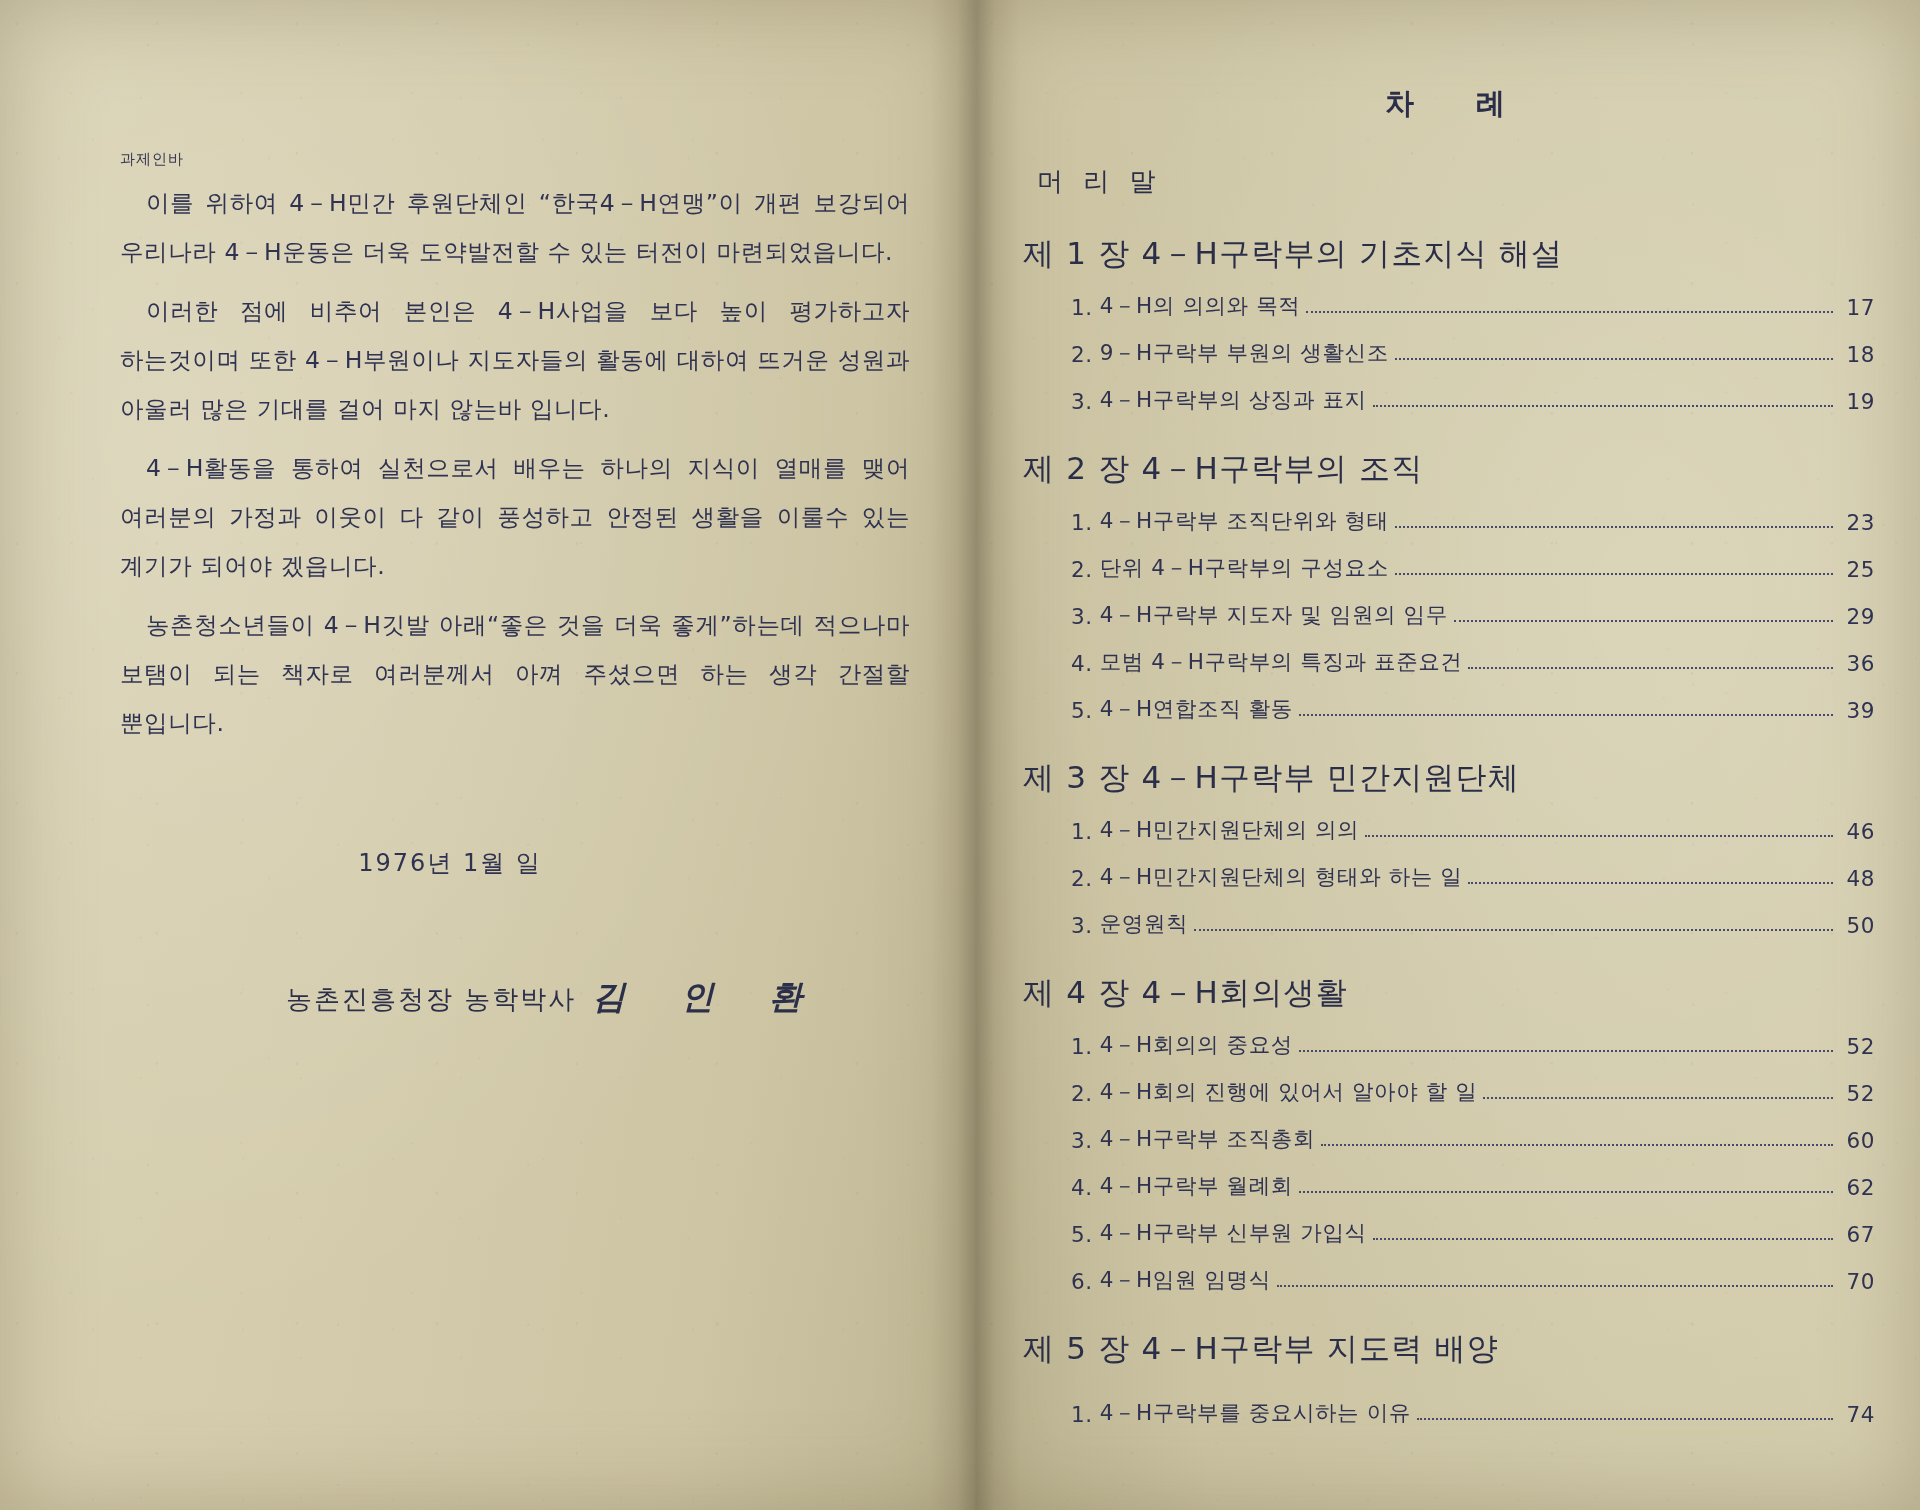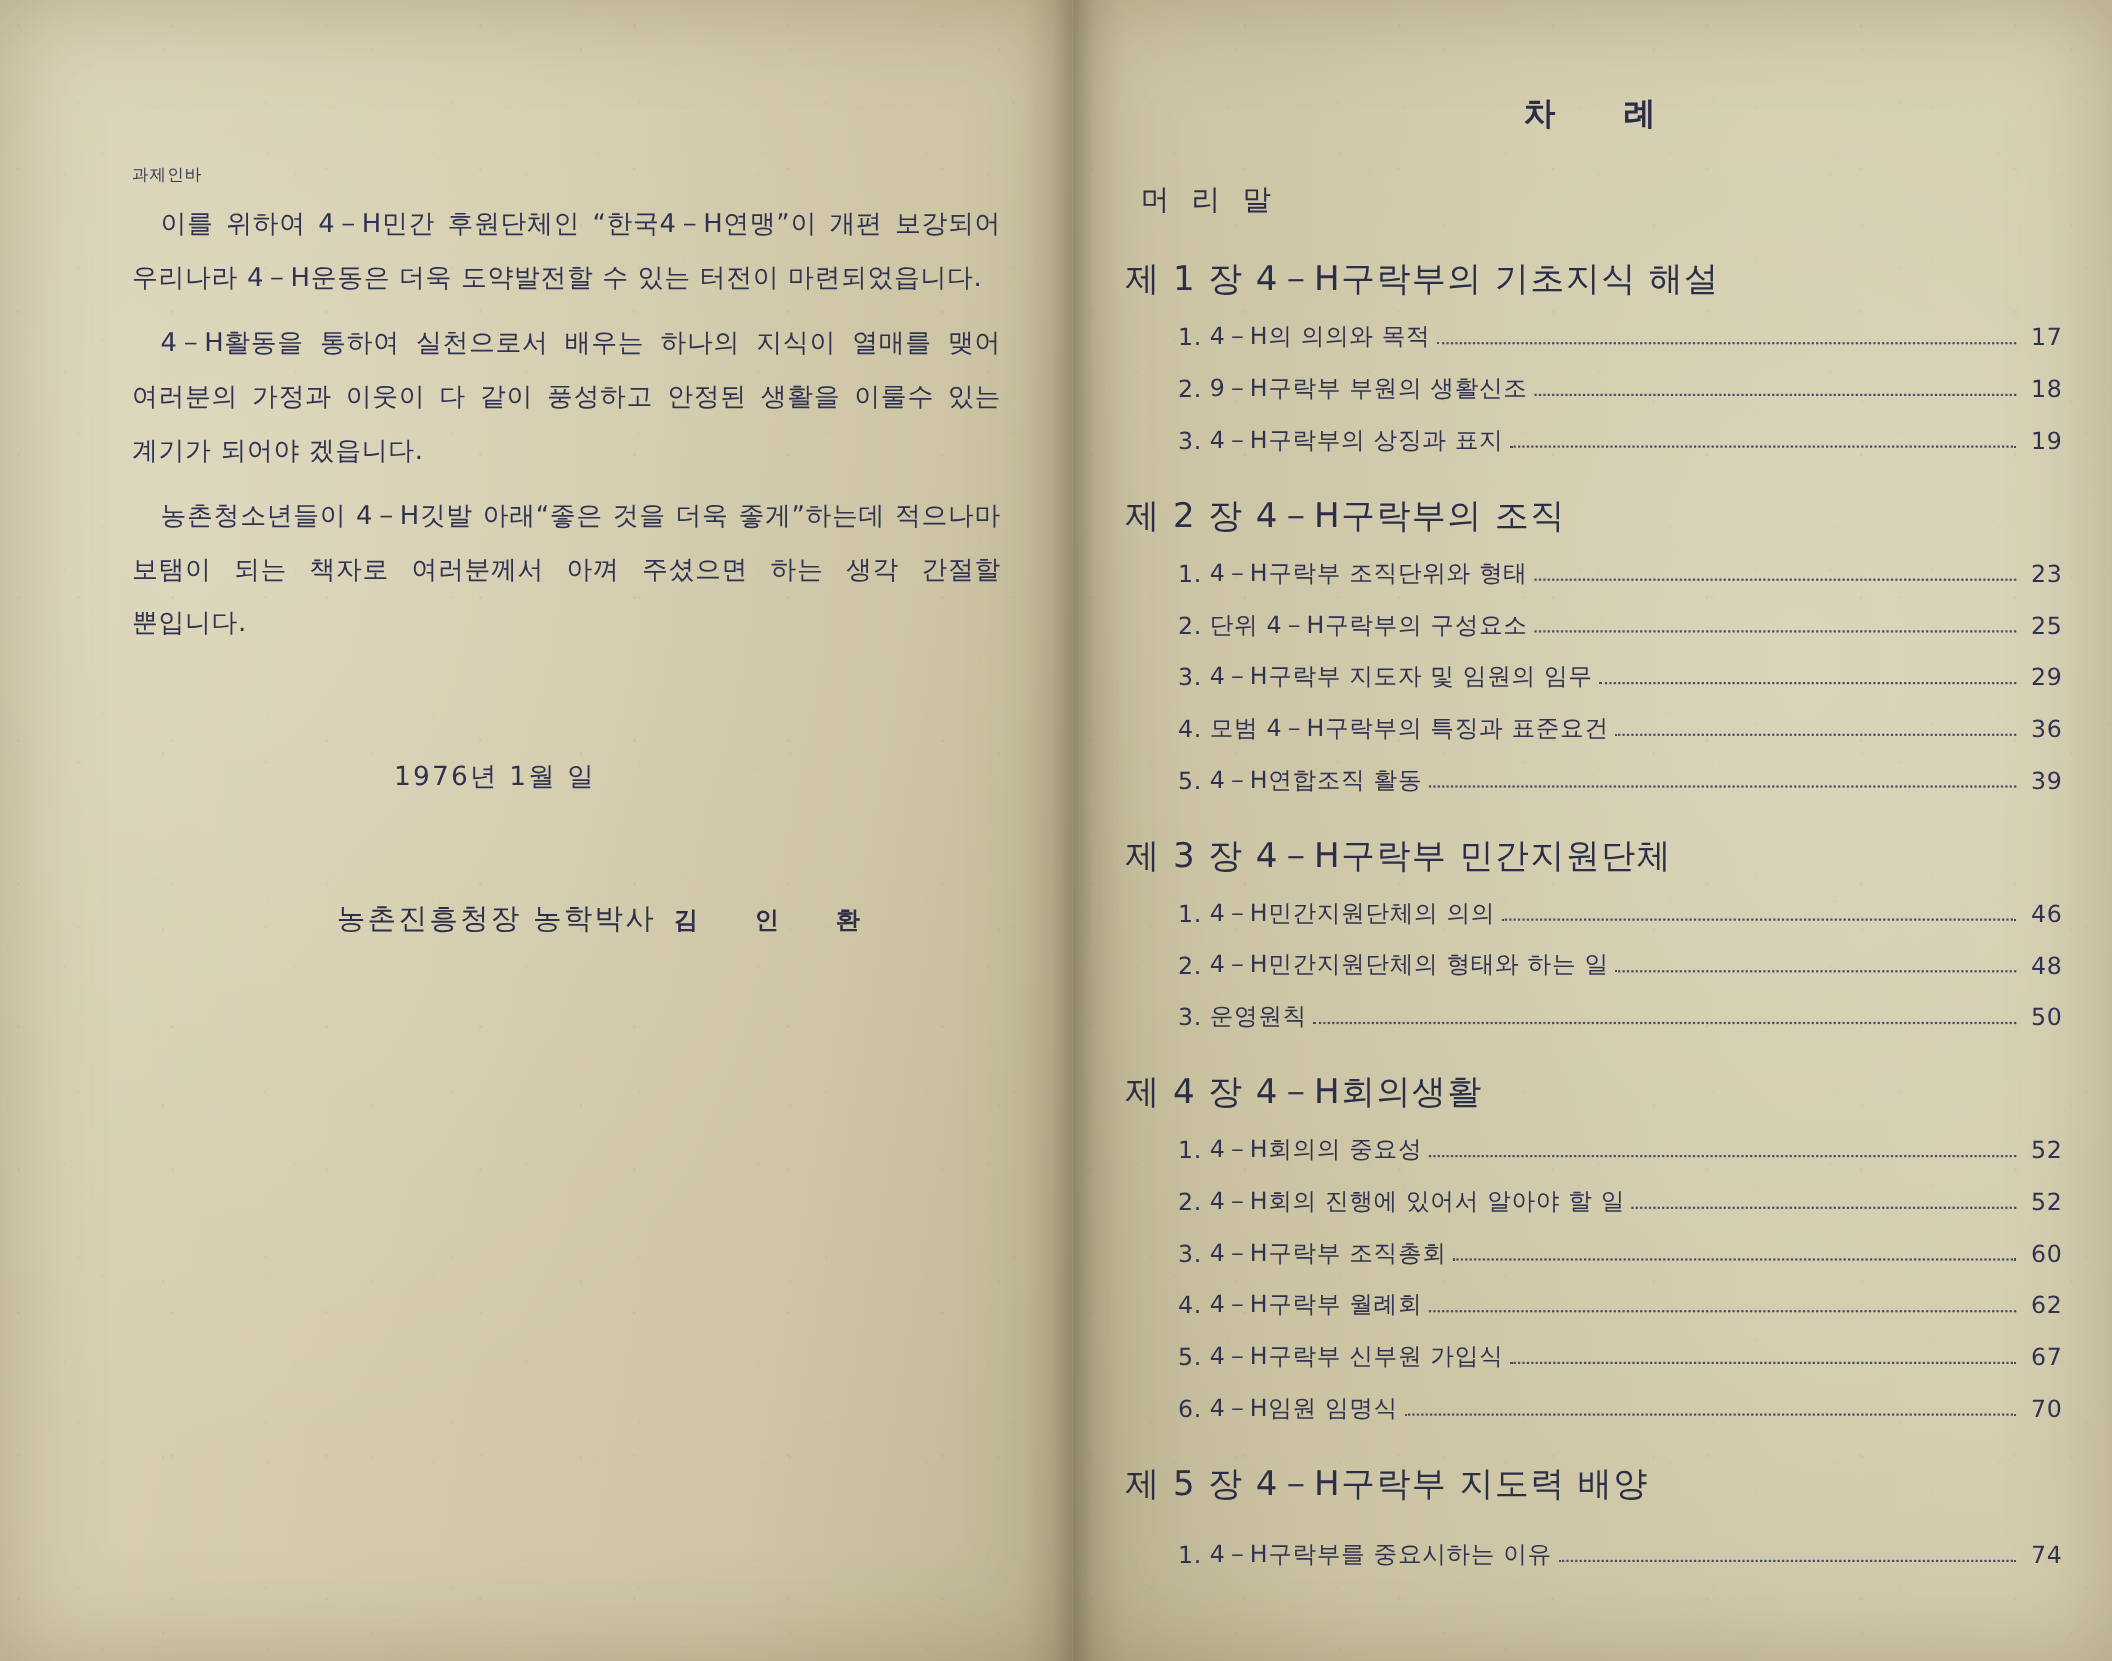--- a/index.html
+++ b/index.html
@@ -107,24 +107,25 @@
   }
   .pre-sign {
     margin-top: 96px;
     text-align: center;
     font-size: 26px;
     letter-spacing: 2px;
     color: #2c2f4a;
     padding-left: 80px;
   }
   .pre-sign .name {
-    font-size: 22px;
+    font-size: 33px;
     letter-spacing: 22px;
     font-weight: 700;
     margin-left: 16px;
+    font-style: italic;
   }
 
   
   .toc {
     position: absolute;
     left: 40px;
     top: 84px;
     width: 860px;
     color: #2c2f4a;
   }
@@ -187,20 +188,21 @@
 <div class="spread">
 
   <div class="page page-left">
     <div class="grain"></div>
     <div class="edge-dark"></div>
 
     <div class="preface">
       <div class="pre-head">과제인바</div>
 
       <p class="pre-p">이를 위하여 4－H민간 후원단체인 “한국4－H연맹”이 개편 보강되어 우리나라 4－H운동은 더욱 도약발전할 수 있는 터전이 마련되었읍니다.</p>
+      <p class="pre-p">이러한 점에 비추어 본인은 4－H사업을 보다 높이 평가하고자 하는것이며 또한 4－H부원이나 지도자들의 활동에 대하여 뜨거운 성원과 아울러 많은 기대를 걸어 마지 않는바 입니다.</p>
       <p class="pre-p">4－H활동을 통하여 실천으로서 배우는 하나의 지식이 열매를 맺어 여러분의 가정과 이웃이 다 같이 풍성하고 안정된 생활을 이룰수 있는 계기가 되어야 겠읍니다.</p>
       <p class="pre-p">농촌청소년들이 4－H깃발 아래“좋은 것을 더욱 좋게”하는데 적으나마 보탬이 되는 책자로 여러분께서 아껴 주셨으면 하는 생각 간절할 뿐입니다.</p>
 
       <div class="pre-date">1976년 1월    일</div>
 
       <div class="pre-sign">
         <span>농촌진흥청장  농학박사</span><span class="name">김 인 환</span>
       </div>
     </div>
   </div>

